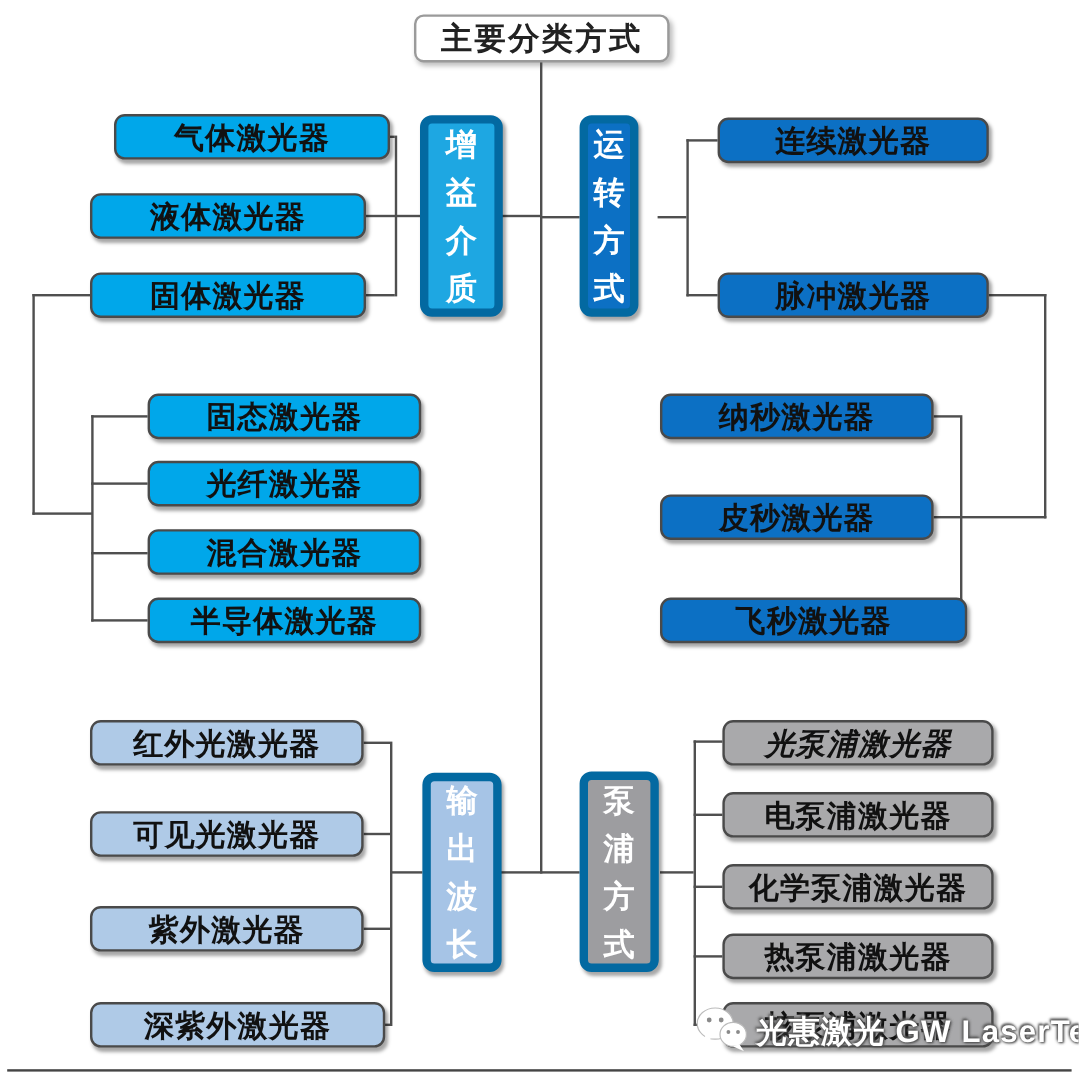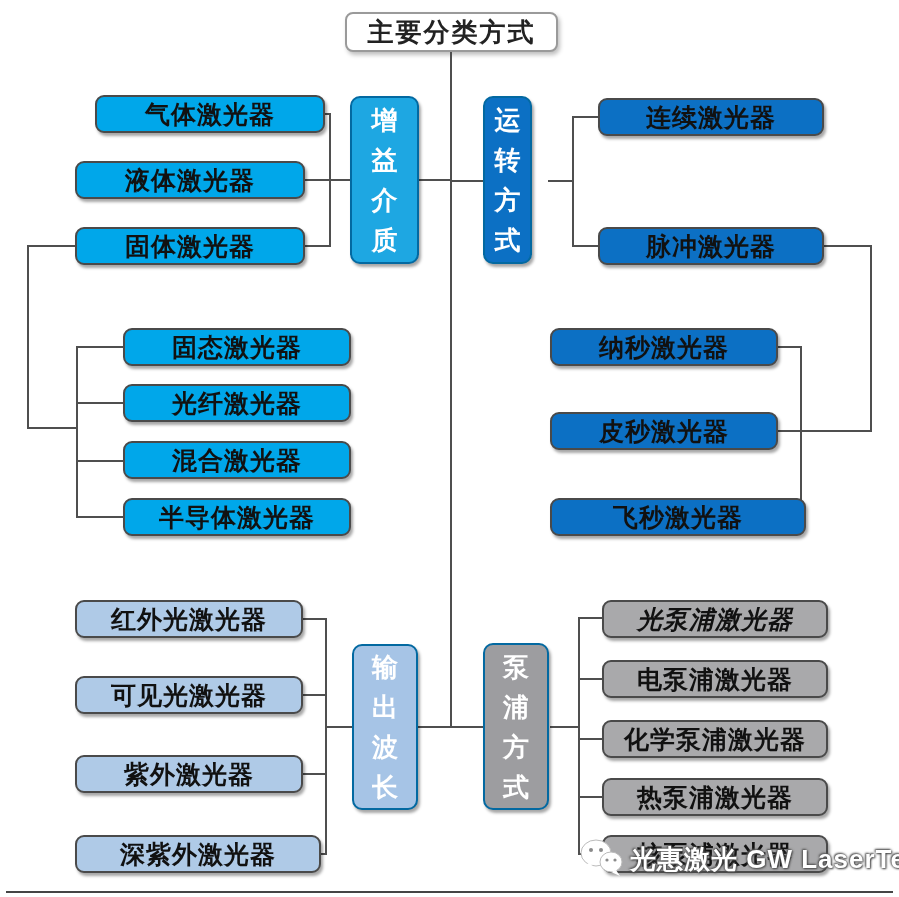--- a/index.html
+++ b/index.html
@@ -17,21 +17,21 @@
     border-radius:9px;
     box-sizing:border-box;
     display:flex;align-items:center;justify-content:center;
     font-size:25px;font-weight:bold;color:#111;
     box-shadow:2px 3px 3px rgba(0,0,0,0.35);
     letter-spacing:1px;
     white-space:nowrap;
   }
   .hub{
     position:absolute;
-    border:2px solid #0369a1;
+    border:7px solid #0369a1;
     border-radius:10px;
     box-sizing:border-box;
     display:flex;align-items:center;justify-content:center;
     box-shadow:2px 3px 3px rgba(0,0,0,0.35);
   }
   .hub .vtext{
     width:30px;
     text-align:center;
     font-size:26px;font-weight:bold;color:#ffffff;
     line-height:40px;

